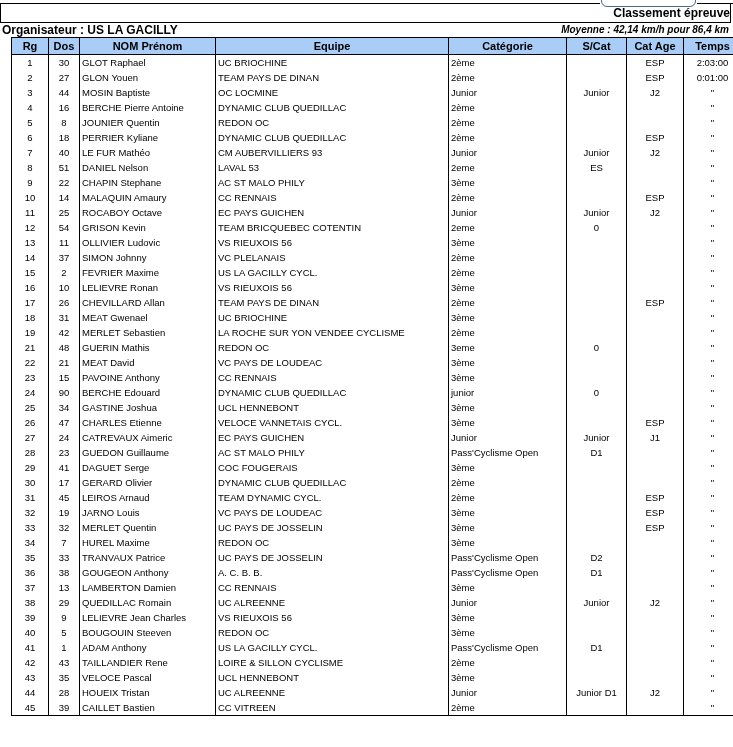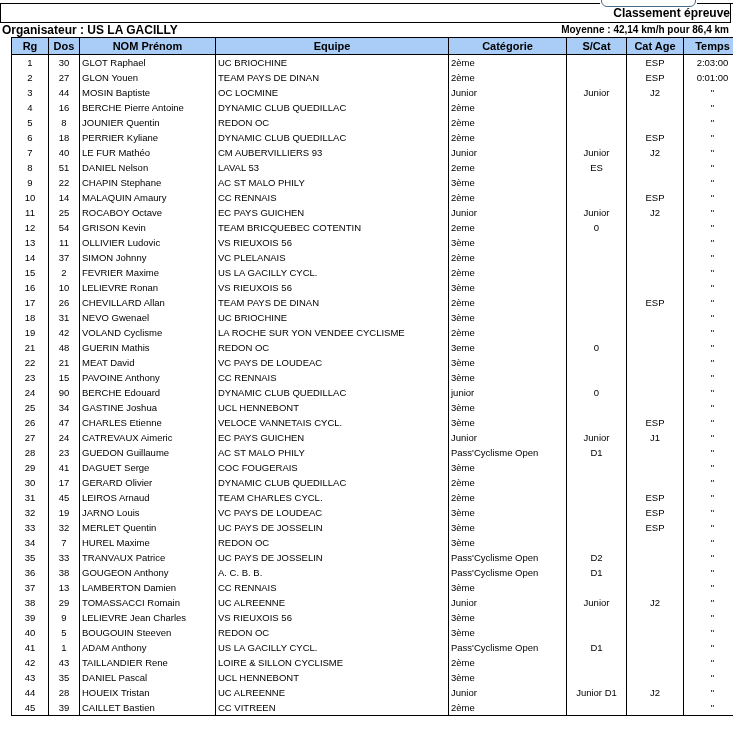--- a/index.html
+++ b/index.html
@@ -2,21 +2,21 @@
 <html><head>
 <meta charset="utf-8">
 <style>
   html, body { margin:0; padding:0; background:#ffffff; }
   body { width:733px; height:747px; overflow:hidden; position:relative; font-family:"Liberation Sans", sans-serif; color:#000; }
   .topline { position:absolute; left:0; top:3px; width:600px; height:1px; background:#000; }
   .topline2 { position:absolute; left:697px; top:3px; width:36px; height:1px; background:#000; }
   .topbtn { position:absolute; left:601px; top:-8px; width:93px; height:13px; border:1px solid #4a6a8a; border-radius:6px; background:#fff; }
   .titlebox { position:absolute; left:0; top:4px; width:729px; height:18px; border:1px solid #000; border-top:none; text-align:right; font-weight:bold; font-size:12px; line-height:18px; }
   .org { position:absolute; left:2px; top:24px; font-size:12px; font-weight:bold; line-height:12px; }
-  .moy { position:absolute; right:4px; top:24px; font-size:10px; font-weight:bold; line-height:12px; }
+  .moy { position:absolute; right:4px; top:24px; font-size:10px; font-weight:bold; line-height:12px;font-style:italic; }
   table { position:absolute; left:11px; top:37px; border-collapse:collapse; table-layout:fixed; width:730px;padding-left:20px; }
   th { background:#a9cdf7; border:1px solid #000; font-size:11px; font-weight:bold; height:16px; padding:0; line-height:16px; text-align:center; }
   td { border-left:1px solid #000; border-right:1px solid #000; font-size:9.5px; height:15px; line-height:15px; padding:0; white-space:nowrap; overflow:hidden; }
   tbody tr:last-child td { border-bottom:1px solid #000; }
   td.c { text-align:center; }
   td.l { text-align:left; padding-left:2px; }
 </style>
 </head>
 <body>
 
@@ -218,31 +218,31 @@
         <td class="l">CHEVILLARD Allan</td>
         <td class="l">TEAM PAYS DE DINAN</td>
         <td class="l">2ème</td>
         <td class="c"></td>
         <td class="c">ESP</td>
         <td class="c">"</td>
       </tr>
       <tr>
         <td class="c">18</td>
         <td class="c">31</td>
-        <td class="l">NEVO Gwenael</td>
+        <td class="l">MEAT Gwenael</td>
         <td class="l">UC BRIOCHINE</td>
         <td class="l">3ème</td>
         <td class="c"></td>
         <td class="c"></td>
         <td class="c">"</td>
       </tr>
       <tr>
         <td class="c">19</td>
         <td class="c">42</td>
-        <td class="l">VOLAND Cyclisme</td>
+        <td class="l">MERLET Sebastien</td>
         <td class="l">LA ROCHE SUR YON VENDEE CYCLISME</td>
         <td class="l">2ème</td>
         <td class="c"></td>
         <td class="c"></td>
         <td class="c">"</td>
       </tr>
       <tr>
         <td class="c">21</td>
         <td class="c">48</td>
         <td class="l">GUERIN Mathis</td>
@@ -339,21 +339,21 @@
         <td class="l">DYNAMIC CLUB QUEDILLAC</td>
         <td class="l">2ème</td>
         <td class="c"></td>
         <td class="c"></td>
         <td class="c">"</td>
       </tr>
       <tr>
         <td class="c">31</td>
         <td class="c">45</td>
         <td class="l">LEIROS Arnaud</td>
-        <td class="l">TEAM CHARLES CYCL.</td>
+        <td class="l">TEAM DYNAMIC CYCL.</td>
         <td class="l">2ème</td>
         <td class="c"></td>
         <td class="c">ESP</td>
         <td class="c">"</td>
       </tr>
       <tr>
         <td class="c">32</td>
         <td class="c">19</td>
         <td class="l">JARNO Louis</td>
         <td class="l">VC PAYS DE LOUDEAC</td>
@@ -408,21 +408,21 @@
         <td class="l">LAMBERTON Damien</td>
         <td class="l">CC RENNAIS</td>
         <td class="l">3ème</td>
         <td class="c"></td>
         <td class="c"></td>
         <td class="c">"</td>
       </tr>
       <tr>
         <td class="c">38</td>
         <td class="c">29</td>
-        <td class="l">TOMASSACCI Romain</td>
+        <td class="l">QUEDILLAC Romain</td>
         <td class="l">UC ALREENNE</td>
         <td class="l">Junior</td>
         <td class="c">Junior</td>
         <td class="c">J2</td>
         <td class="c">"</td>
       </tr>
       <tr>
         <td class="c">39</td>
         <td class="c">9</td>
         <td class="l">LELIEVRE Jean Charles</td>
@@ -458,21 +458,21 @@
         <td class="l">TAILLANDIER Rene</td>
         <td class="l">LOIRE &amp; SILLON CYCLISME</td>
         <td class="l">2ème</td>
         <td class="c"></td>
         <td class="c"></td>
         <td class="c">"</td>
       </tr>
       <tr>
         <td class="c">43</td>
         <td class="c">35</td>
-        <td class="l">DANIEL Pascal</td>
+        <td class="l">VELOCE Pascal</td>
         <td class="l">UCL HENNEBONT</td>
         <td class="l">3ème</td>
         <td class="c"></td>
         <td class="c"></td>
         <td class="c">"</td>
       </tr>
       <tr>
         <td class="c">44</td>
         <td class="c">28</td>
         <td class="l">HOUEIX Tristan</td>

